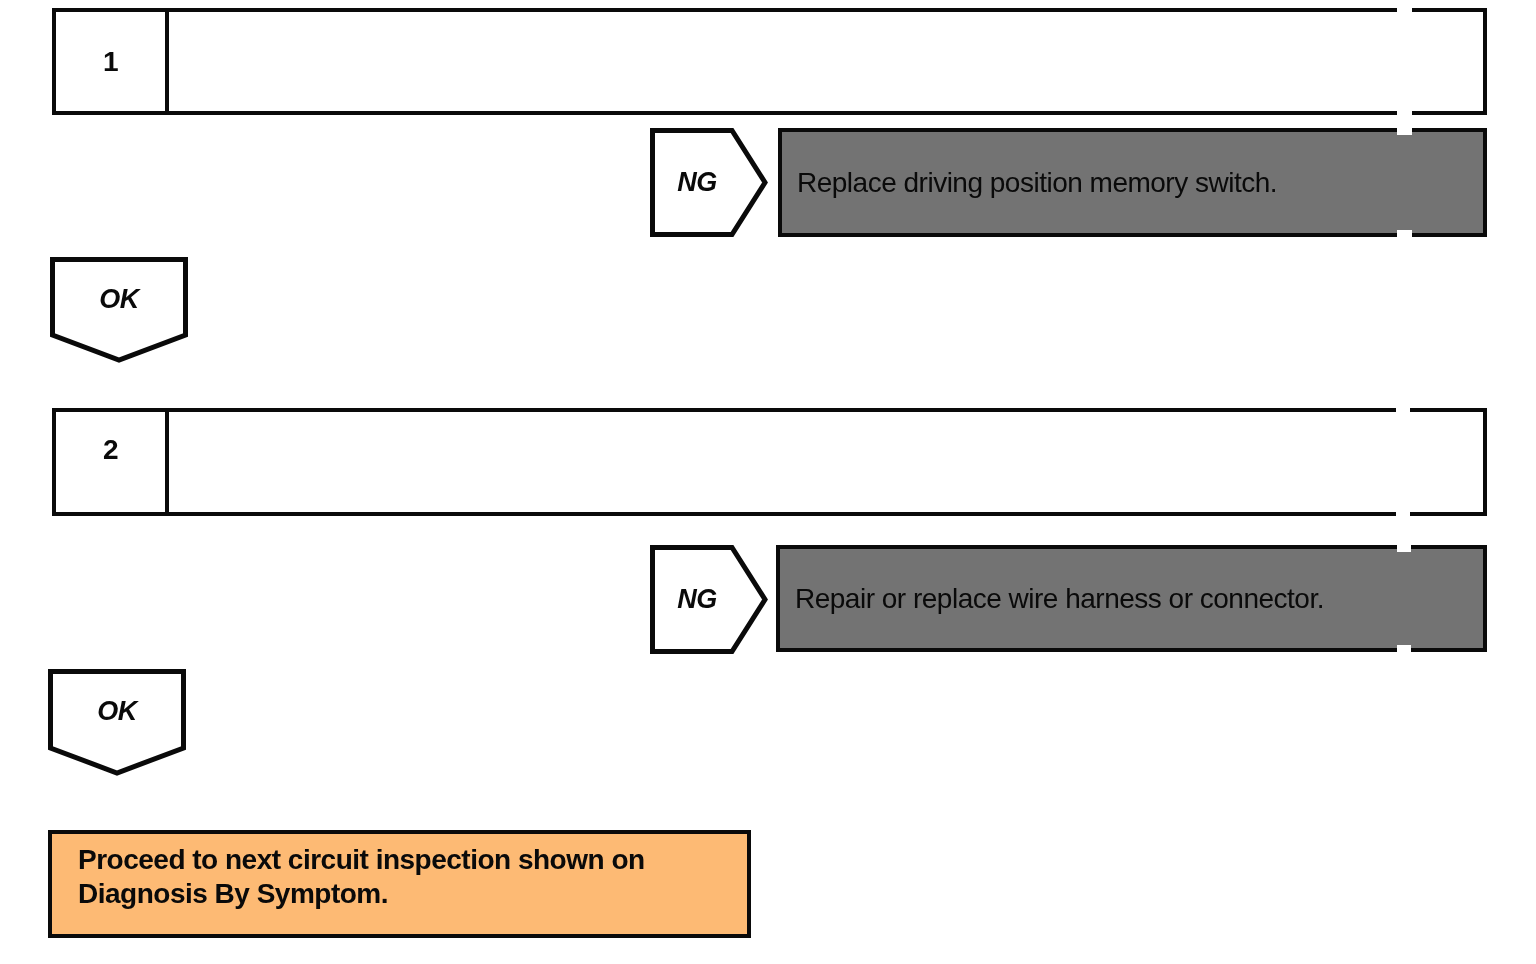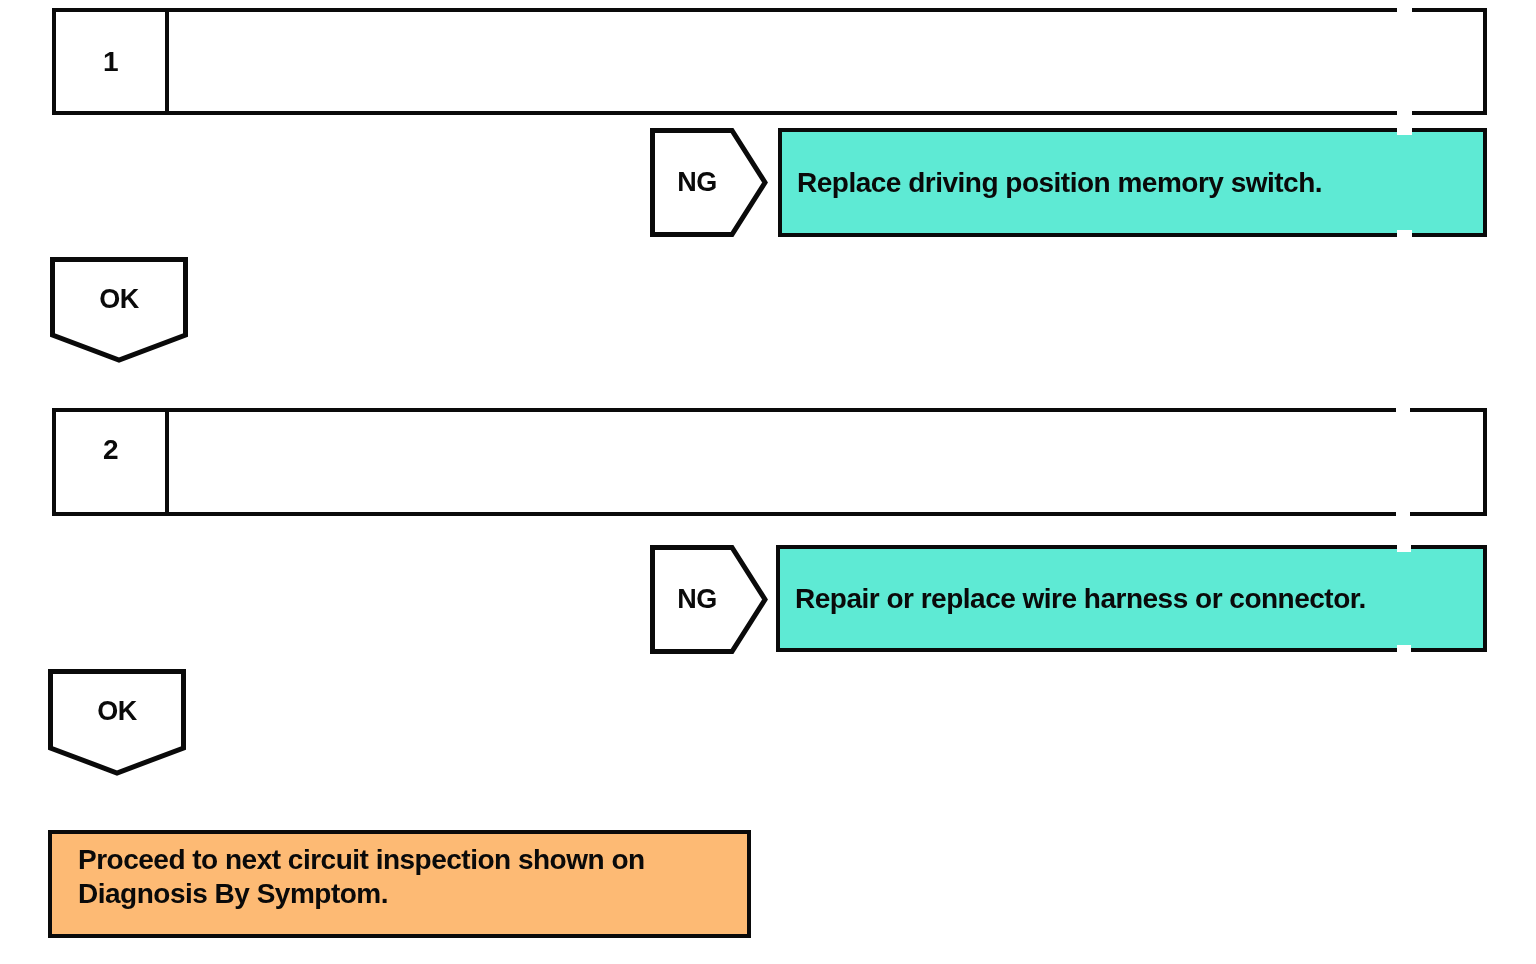--- a/index.html
+++ b/index.html
@@ -51,25 +51,25 @@
     font-size: 28px;
     line-height: 34px;
     letter-spacing: -0.5px;
   }
   .title-cell .wrap-limit { display: inline-block; max-width: 1220px; }
 
   
   .action-box {
     box-sizing: border-box;
     border: 4px solid #0a0a0a;
-    background: #5eead4;
+    background: #737373;
     display: flex;
     align-items: center;
     padding-left: 15px;
-    font-weight: bold;
+    font-weight: normal;
     font-size: 28px;
     line-height: 34px;
     letter-spacing: -0.5px;
   }
 
   
   .final-box {
     box-sizing: border-box;
     border: 4px solid #0a0a0a;
     background: #fdba74;
@@ -85,20 +85,21 @@
   .tag svg { display: block; }
   .tag .lbl {
     position: absolute;
     display: flex;
     align-items: center;
     justify-content: center;
     font-weight: bold;
     font-size: 27px;
     letter-spacing: -0.5px;
     color: #0a0a0a;
+    font-style: italic;
   }
   .tag-ng .lbl { left: 0; top: 0; width: 94px; height: 100%; }
   .tag-ok .lbl { left: 0; top: 4px; width: 100%; height: 76px; }
 
   
   .gap {
     position: absolute;
     background: #ffffff;
   }
 </style>

